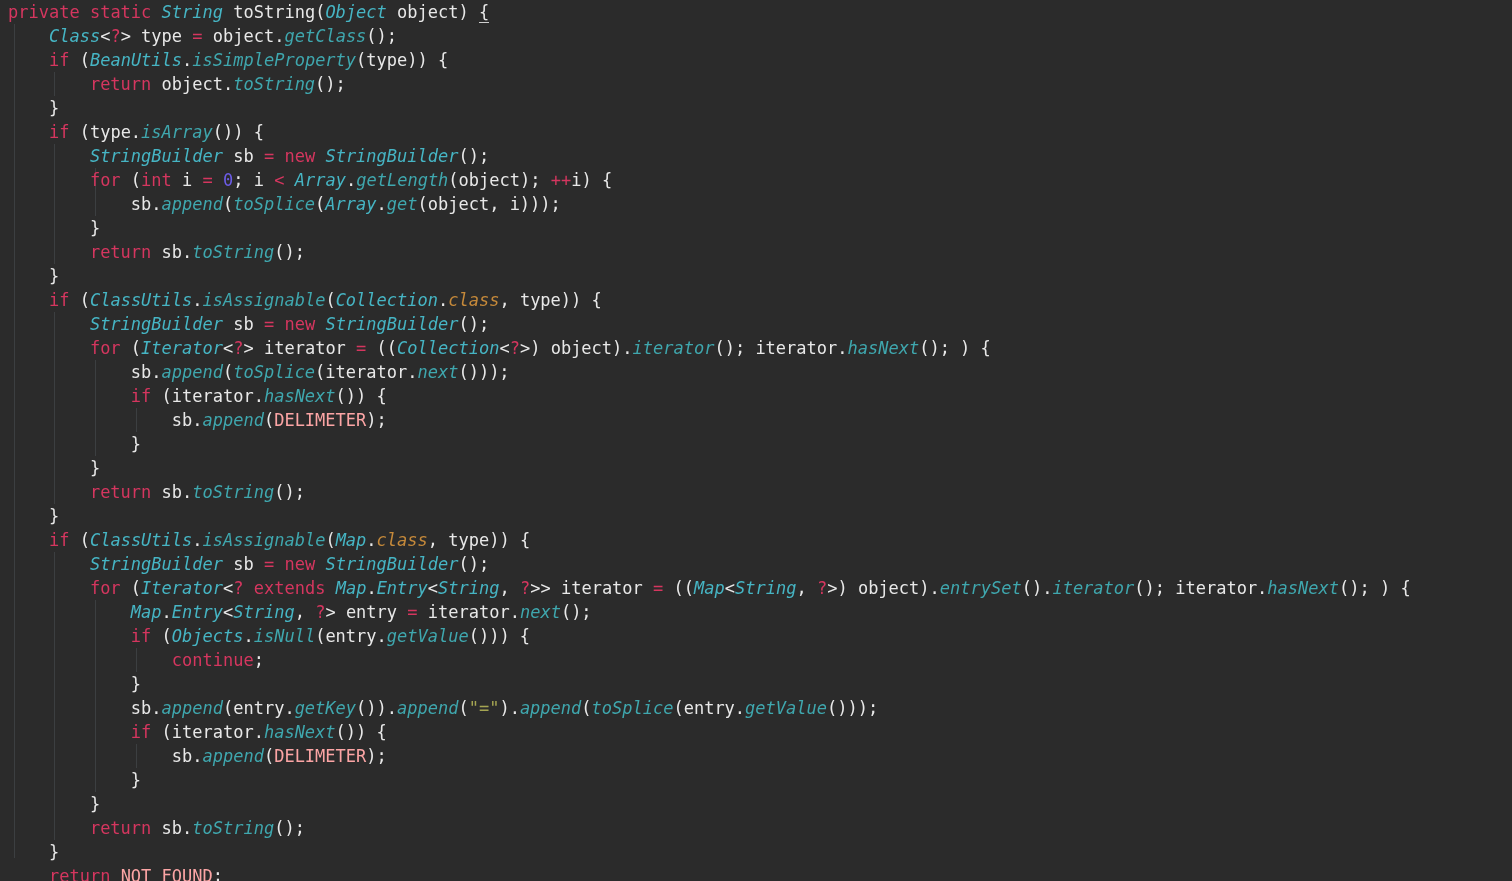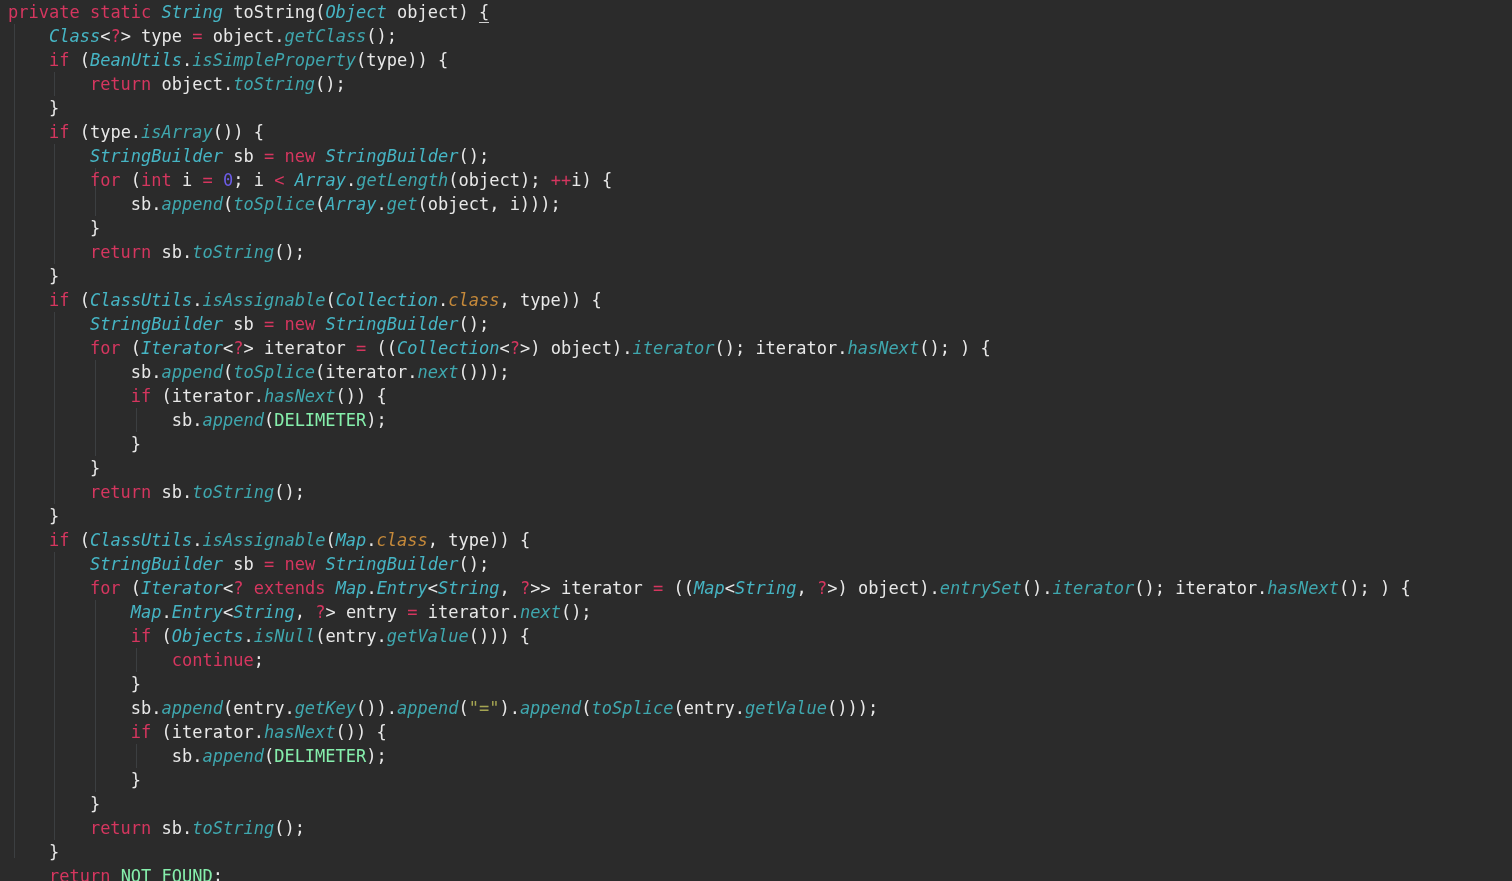--- a/index.html
+++ b/index.html
@@ -57,21 +57,21 @@
   .k    { color: #d5365f; }          
   .ty   { color: #46b5c4; font-style: italic; }  
   .id   { color: #e8e8e8; }          
   .mth  { color: #3fa7ae; }          
   .fld  { color: #9876aa; }          
   .num  { color: #6c5ce7; }          
   .str  { color: #a5a552; }          
   .cls  { color: #c5893a; font-style: italic; }
   .brace-hl { border-bottom: 1px solid #cfcfcf; }
 </style>
-<style>.k{color:#d5365f;}.ty{color:#46b5c4;}.mth{color:#3fa7ae;font-style:italic;}.fld{color:#86efac;}.num{color:#6c5ce7;}.str{color:#a5a552;}.cls{color:#c5893a;}.id{color:#e8e8e8;}#editor{background:#2b2b2b;}body{background:#2b2b2b;}.guide{background:#3c3f41;}#code{font-size:17px;line-height:24px;}.line{height:24px;}</style></head>
+<style>.k{color:#d5365f;}.ty{color:#46b5c4;}.mth{color:#3fa7ae;font-style:italic;}.fld{color:#fca5a5;}.num{color:#6c5ce7;}.str{color:#a5a552;}.cls{color:#c5893a;}.id{color:#e8e8e8;}#editor{background:#2b2b2b;}body{background:#2b2b2b;}.guide{background:#3c3f41;}#code{font-size:17px;line-height:24px;}.line{height:24px;}</style></head>
 <body>
 
 <div id="editor">
 
   <div class="guides">
     <div class="guide" style="left:14px;  top:24px;  height:834px;"></div>
     <div class="guide" style="left:54px;  top:72px;  height:24px;"></div>
     <div class="guide" style="left:54px;  top:144px; height:120px;"></div>
     <div class="guide" style="left:95px;  top:168px; height:48px;"></div>
     <div class="guide" style="left:54px;  top:312px; height:192px;"></div>

